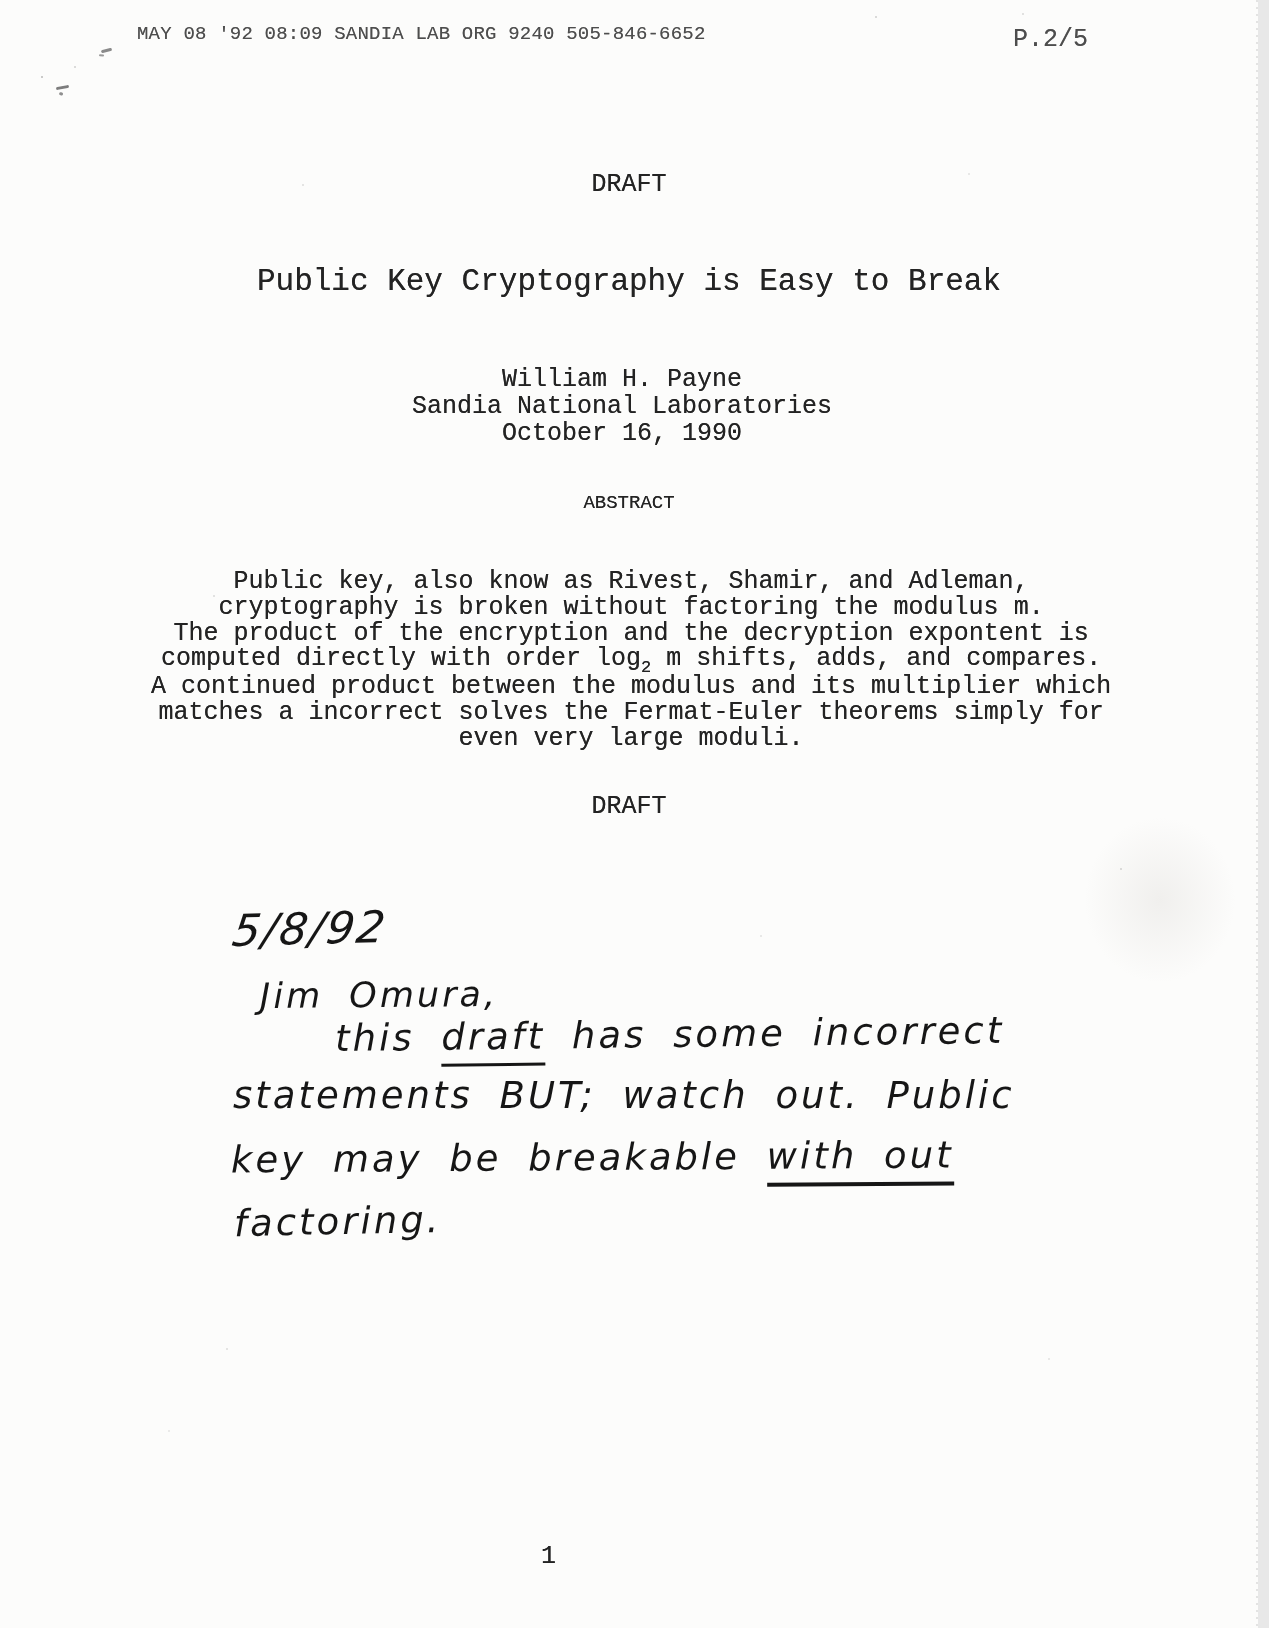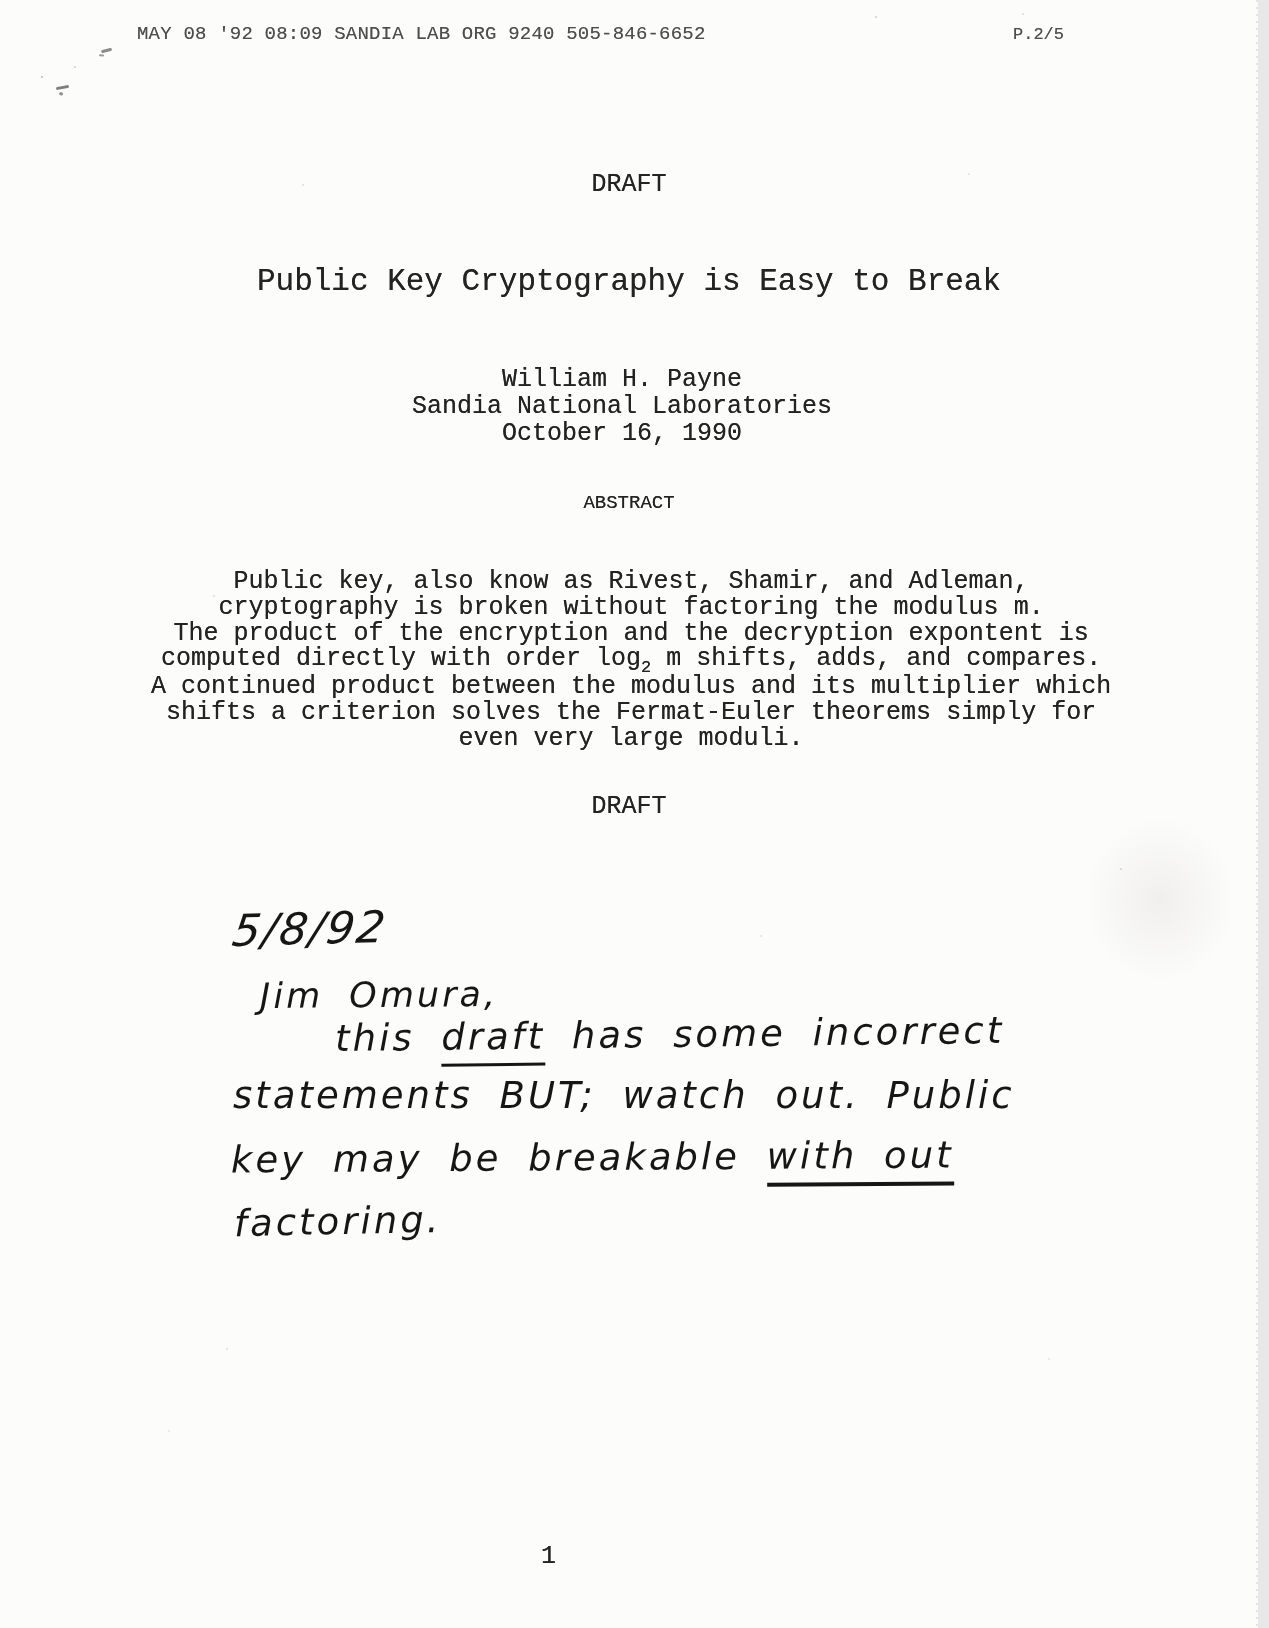--- a/index.html
+++ b/index.html
@@ -38,21 +38,21 @@
     font-size: 19px;
     color: #4d4d4d;
     text-shadow: 0 0 0.5px rgba(80,80,80,0.6);
     letter-spacing: 0.2px;
     white-space: nowrap;
   }
   .fax-right {
     position: absolute;
     left: 1013px;
     top: 25px;
-    font-size: 17px;
+    font-size: 25px;
     color: #4d4d4d;
     text-shadow: 0 0 0.5px rgba(80,80,80,0.6);
     white-space: nowrap;
   }
 
   .draft-top      { top: 170px; font-size: 25px; }
   .paper-title    { top: 264px; font-size: 31px; }
   .byline {
     top: 366px;
     font-size: 25px;
@@ -230,21 +230,21 @@
   </div>
 
   <div class="centered typed abstract-heading">ABSTRACT</div>
 
   <div class="abstract typed">
     <div class="abs-line">Public key, also know as Rivest, Shamir, and Adleman,</div>
     <div class="abs-line">cryptography is broken without factoring the modulus m.</div>
     <div class="abs-line">The product of the encryption and the decryption expontent is</div>
     <div class="abs-line"><span>computed directly with order log</span><span class="sub">2</span><span> m shifts, adds, and compares.</span></div>
     <div class="abs-line">A continued product between the modulus and its multiplier which</div>
-    <div class="abs-line">shifts a criterion solves the Fermat-Euler theorems simply for</div>
+    <div class="abs-line">matches a incorrect solves the Fermat-Euler theorems simply for</div>
     <div class="abs-line">even very large moduli.</div>
   </div>
 
   <div class="centered typed draft-bottom">DRAFT</div>
 
   <div class="hw hw-date">5/8/92</div>
 
   <div class="hw hw-salutation">Jim Omura,</div>
 
   <div class="hw hw-line1"><span>this </span><span class="hw-underline">draft</span><span> has some incorrect</span></div>

